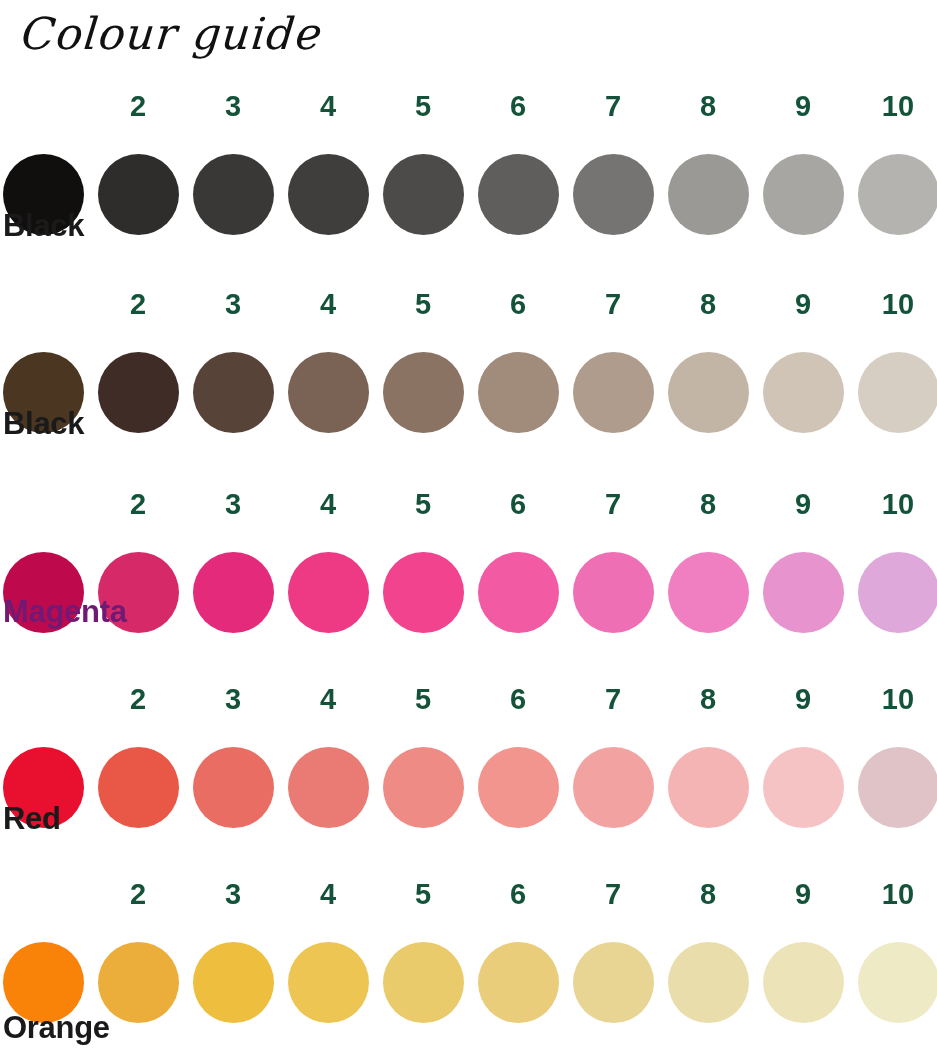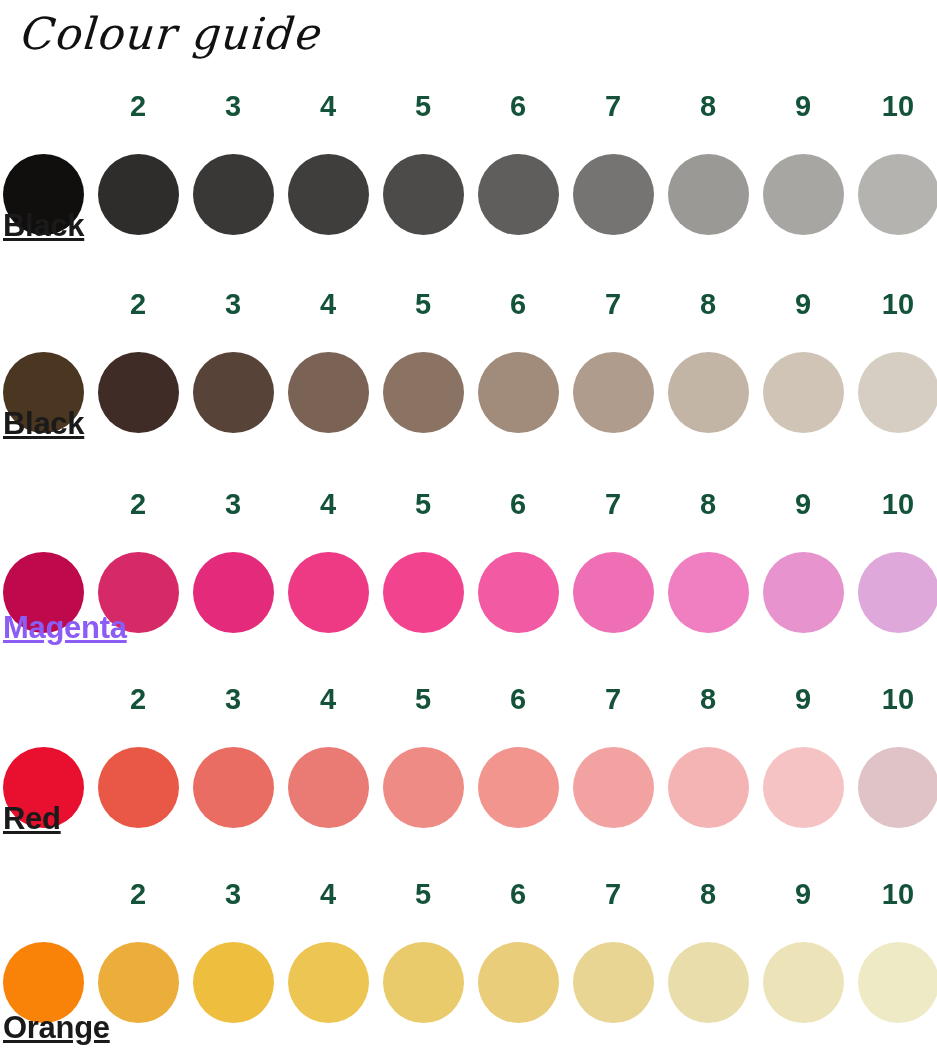--- a/index.html
+++ b/index.html
@@ -87,21 +87,20 @@
 
   .row-label {
     position: absolute;
     left: 3px;
     font-family: "Liberation Sans", sans-serif;
     font-size: 31px;
     font-weight: 700;
     color: #1a1a1a;
     letter-spacing: -0.3px;
     white-space: nowrap;
-    text-decoration: underline;
   }
 </style>
 </head>
 <body>
 
 <div class="page">
 
   <div class="title">Colour guide</div>
 
   <div class="rows">
@@ -174,21 +173,21 @@
           <div class="circle" title="Magenta 2" style="left: 98px; background: rgb(214, 41, 103);"></div>
           <div class="circle" title="Magenta 3" style="left: 193px; background: rgb(228, 42, 123);"></div>
           <div class="circle" title="Magenta 4" style="left: 288px; background: rgb(238, 58, 133);"></div>
           <div class="circle" title="Magenta 5" style="left: 383px; background: rgb(242, 67, 143);"></div>
           <div class="circle" title="Magenta 6" style="left: 478px; background: rgb(242, 90, 164);"></div>
           <div class="circle" title="Magenta 7" style="left: 573px; background: rgb(239, 111, 180);"></div>
           <div class="circle" title="Magenta 8" style="left: 668px; background: rgb(239, 127, 192);"></div>
           <div class="circle" title="Magenta 9" style="left: 763px; background: rgb(230, 147, 206);"></div>
           <div class="circle" title="Magenta 10" style="left: 858px; background: rgb(223, 168, 218);"></div>
         </div>
-        <div class="row-label" style="top: 122px; color: #8b5cf6;">Magenta</div>
+        <div class="row-label" style="top: 106px; color: #701a75;">Magenta</div>
       </div>
       <div class="swatch-row" style="top: 683px;">
         <div class="numbers">
           <div class="num" style="left: 98px; color: rgb(20, 83, 58);">2</div>
           <div class="num" style="left: 193px; color: rgb(20, 83, 58);">3</div>
           <div class="num" style="left: 288px; color: rgb(20, 83, 58);">4</div>
           <div class="num" style="left: 383px; color: rgb(20, 83, 58);">5</div>
           <div class="num" style="left: 478px; color: rgb(20, 83, 58);">6</div>
           <div class="num" style="left: 573px; color: rgb(20, 83, 58);">7</div>
           <div class="num" style="left: 668px; color: rgb(20, 83, 58);">8</div>

